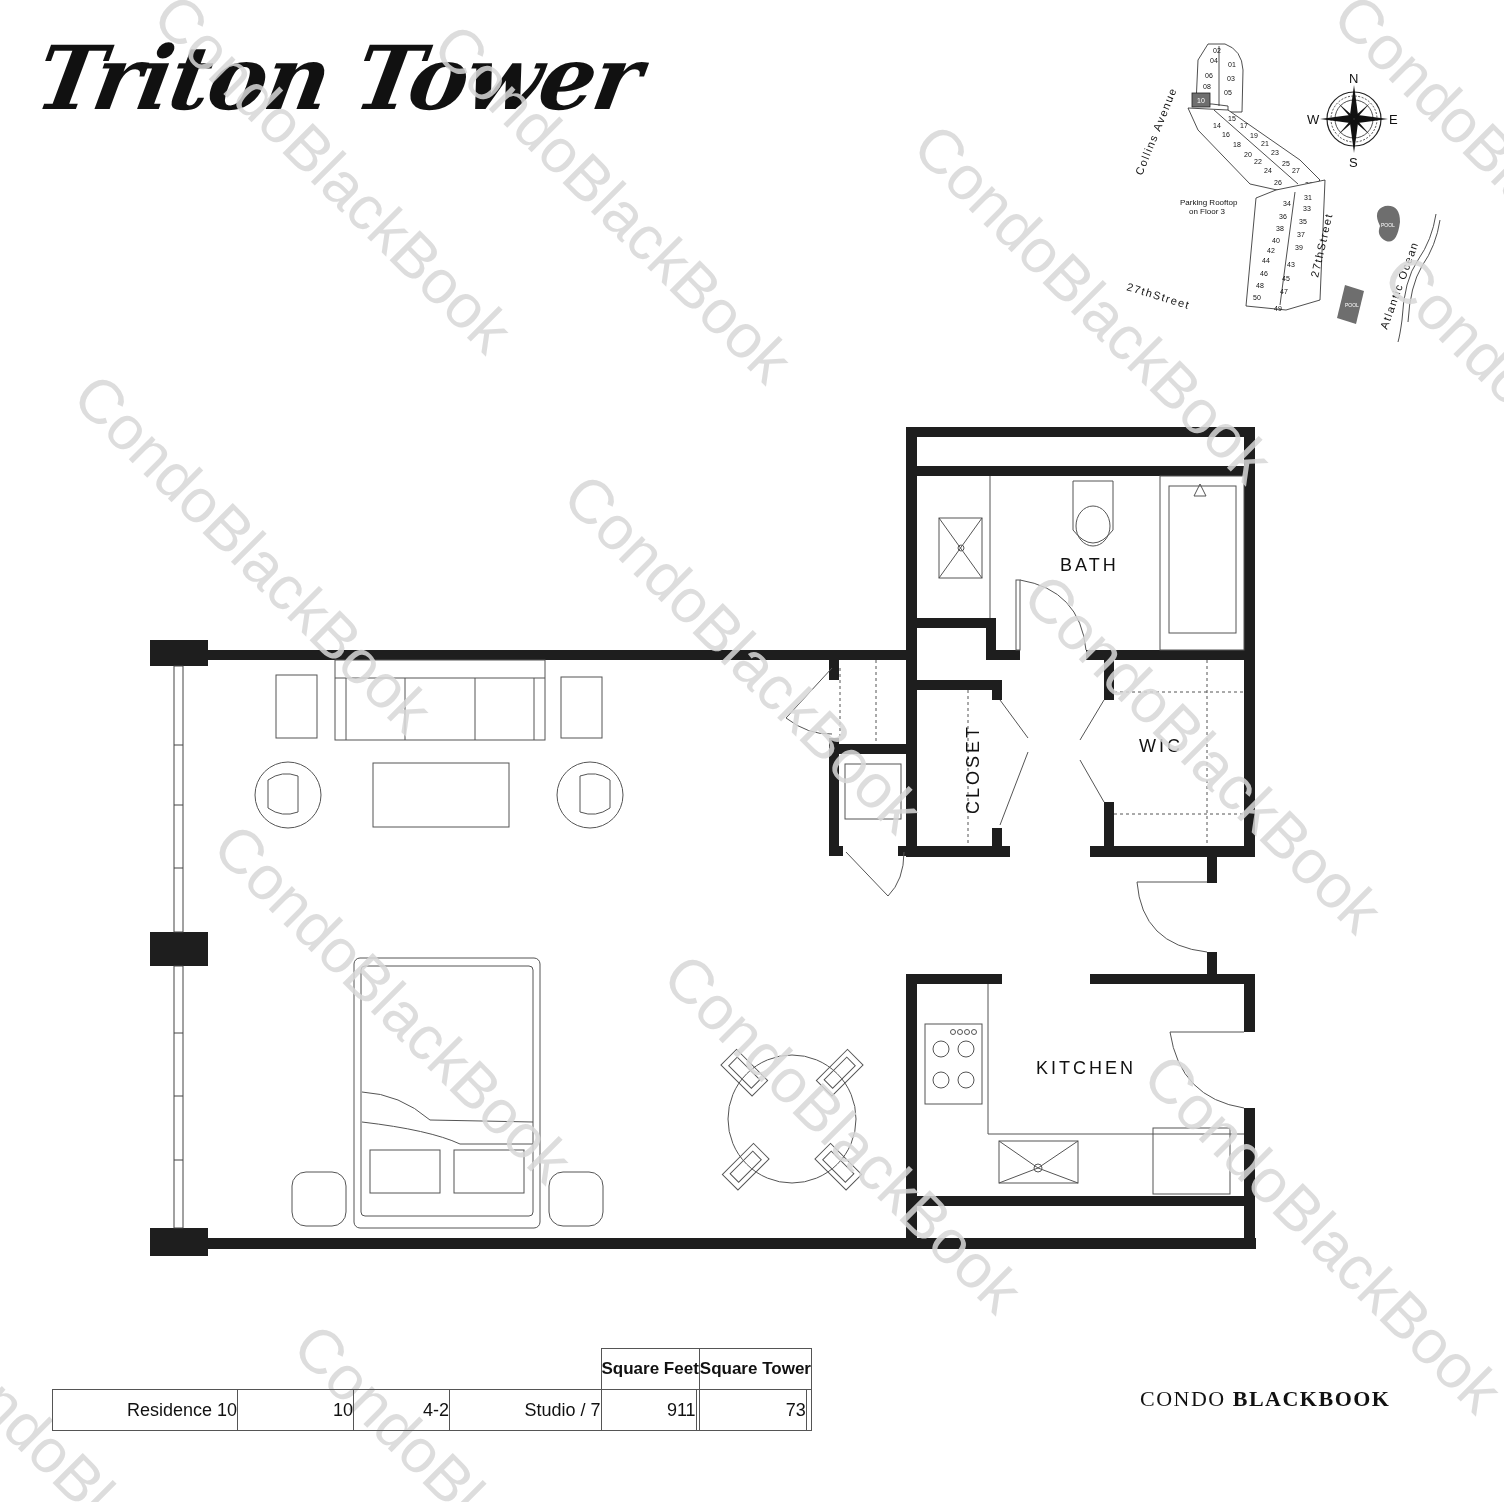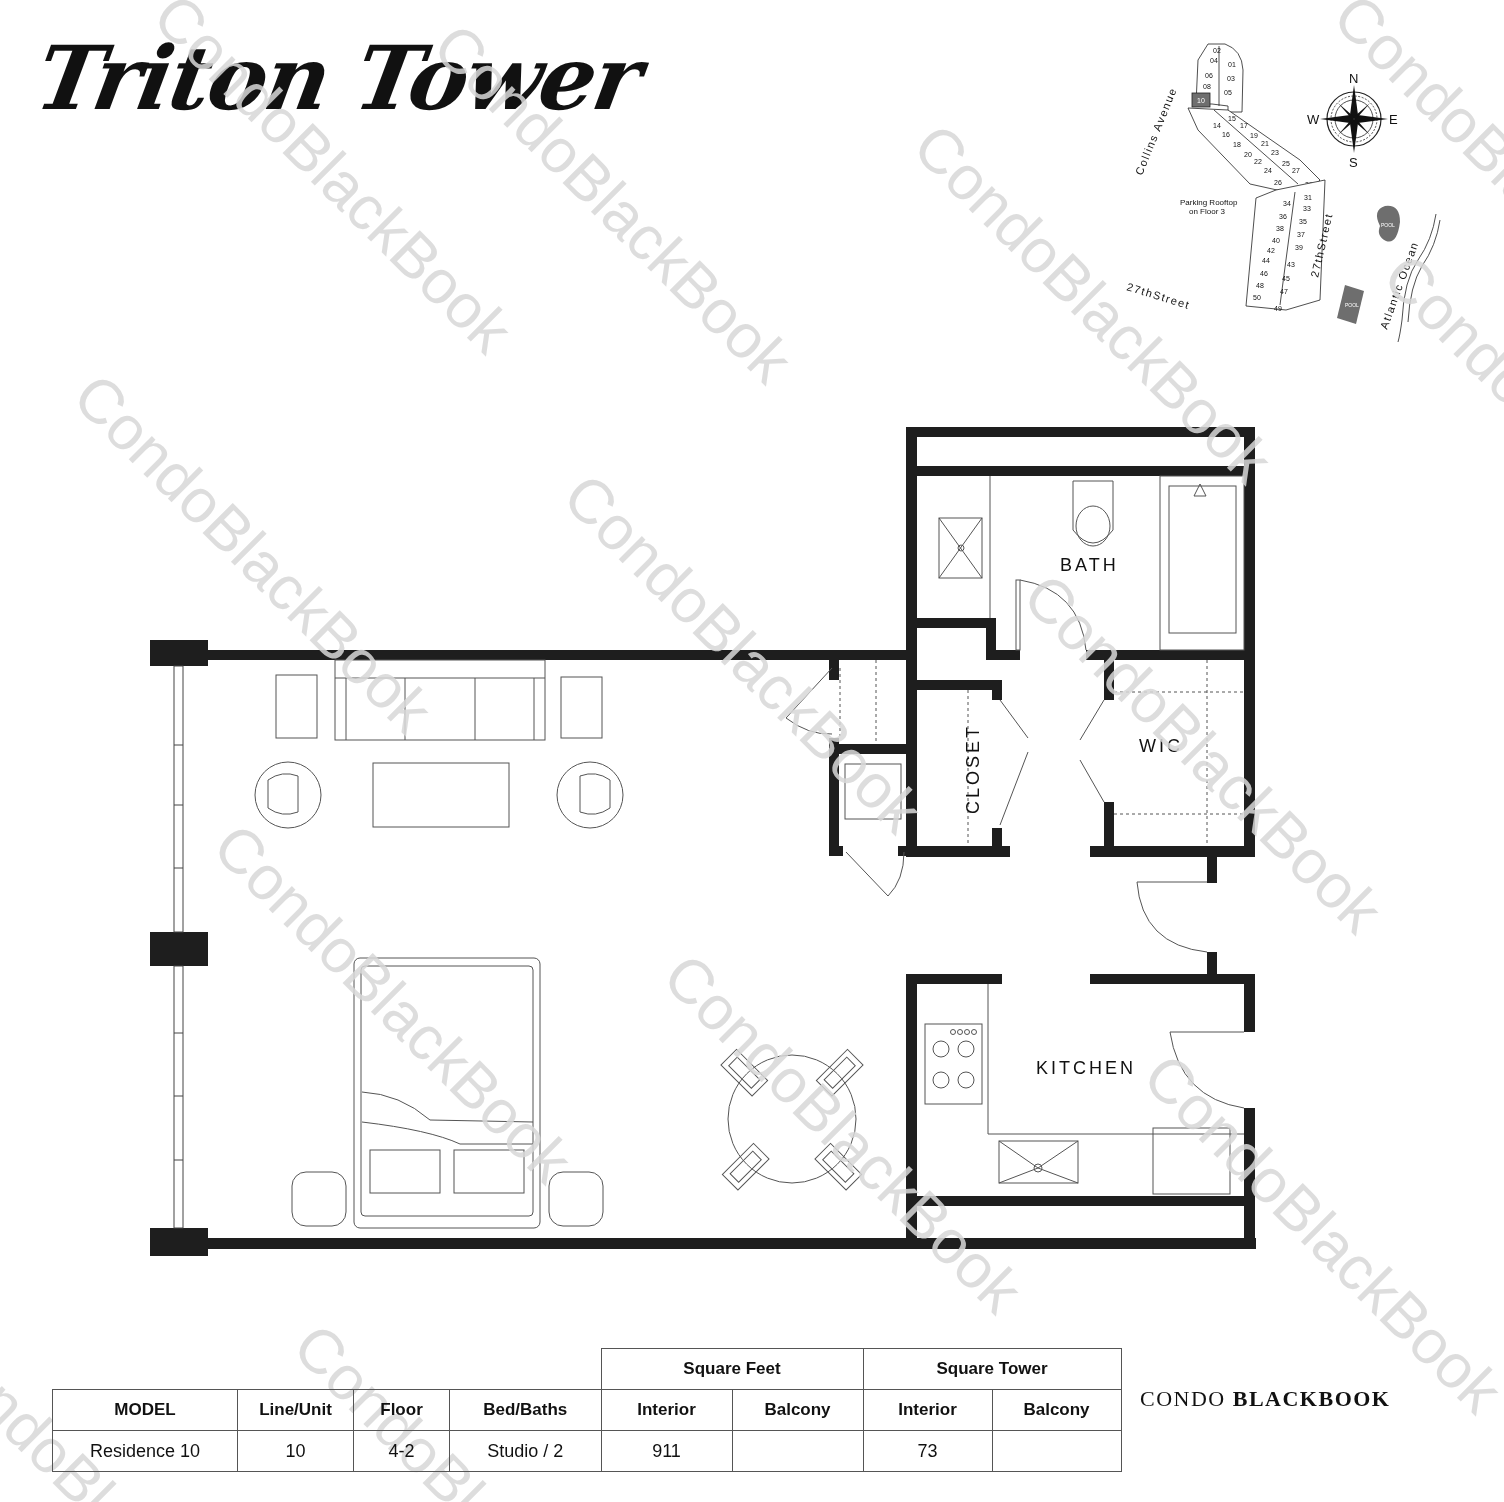--- a/index.html
+++ b/index.html
@@ -2,21 +2,21 @@
 <html><head>
 <meta charset="utf-8">
 <style>
   html, body { margin:0; padding:0; background:#ffffff; }
   body { width:1504px; height:1502px; position:relative; overflow:hidden; font-family:"Liberation Sans", sans-serif; color:#111; }
   .title { position:absolute; left:38px; top:34px; font-family:"DejaVu Serif", serif; font-style:italic; font-weight:bold; font-size:88px; letter-spacing:-2px; color:#111; transform:skewX(-10deg); line-height:1; }
   svg text { font-family:"Liberation Sans", sans-serif; }
   #plan { position:absolute; left:0; top:0; }
   .wm { position:absolute; font-family:"Liberation Sans", sans-serif; font-size:62px; color:#d8d8d8; transform:rotate(45deg); transform-origin:left top; white-space:nowrap; pointer-events:none; opacity:0.85; }
   table.spec { position:absolute; left:52px; top:1348px; border-collapse:collapse; font-size:18px; }
-  table.spec td { border:1px solid #555; text-align:center; height:40px; padding:0; }
+  table.spec td { border:1px solid #555; text-align:right; height:40px; padding:0; }
   table.spec td.blank { border:none; }
   table.spec .hd { font-weight:bold; font-size:17px; }
   .brand { position:absolute; left:1140px; top:1384px; width:340px; text-align:left; font-family:Liberation Serif, serif; font-weight:bold; font-size:22px; letter-spacing:1.5px; line-height:30px; color:#111; }
   .brand .light { font-weight:normal; }
 </style>
 </head>
 <body>
 
 <div class="title">Triton Tower</div>
 
@@ -296,34 +296,24 @@
   <tbody>
       <tr>
     <td class="blank" style="width:185px;"></td>
     <td class="blank" style="width:116px;"></td>
     <td class="blank" style="width:96px;"></td>
     <td class="blank" style="width:151px;"></td>
     <td class="hd" colspan="2">Square Feet</td>
     <td class="hd" colspan="2">Square Tower</td>
   </tr>
   <tr>
-    <td class="hd">MODEL</td>
-    <td class="hd">Line/Unit</td>
-    <td class="hd">Floor</td>
-    <td class="hd">Bed/Baths</td>
-    <td class="hd" style="width:130px;">Interior</td>
-    <td class="hd" style="width:130px;">Balcony</td>
-    <td class="hd" style="width:128px;">Interior</td>
-    <td class="hd" style="width:128px;">Balcony</td>
-  </tr>
-  <tr>
     <td>Residence 10</td>
     <td>10</td>
     <td>4-2</td>
-    <td>Studio / 2</td>
+    <td>Studio / 7</td>
     <td>911</td>
     <td></td>
     <td>73</td>
     <td></td>
   </tr>
 </tbody>
   </table>
 
 <div class="brand">
   <div><span class="light">CONDO</span> <span>BLACKBOOK</span></div>

